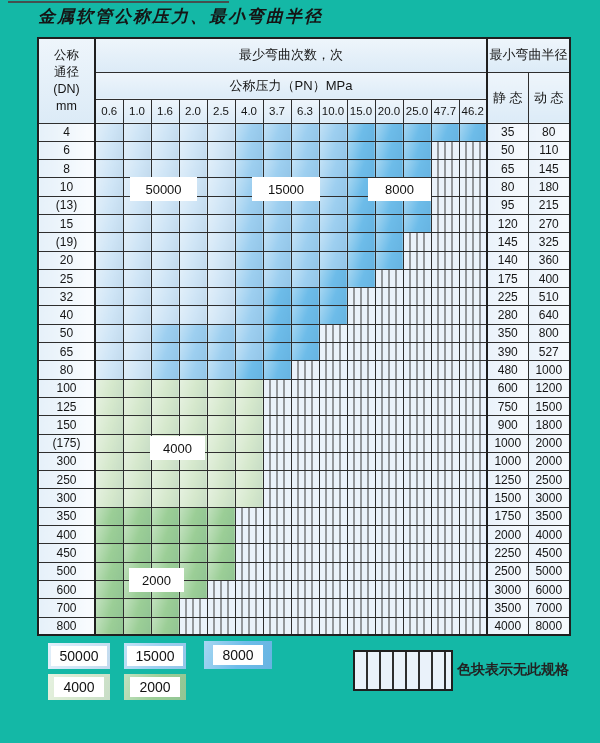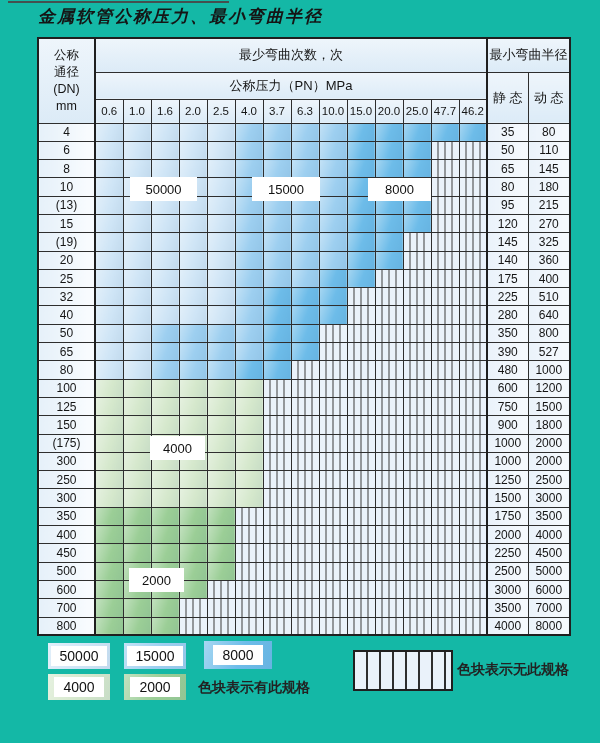--- a/index.html
+++ b/index.html
@@ -658,16 +658,15 @@
   </div>
   <div class="lg lg-8000 c-db">
     <span class="in">8000</span>
   </div>
   <div class="lg lg-4000 c-lg">
     <span class="in">4000</span>
   </div>
   <div class="lg lg-2000 c-dg">
     <span class="in">2000</span>
   </div>
-  <div class="lg-note note-avail">色块表示有此规格</div>
   <div class="hatch-box"></div>
   <div class="lg-note note-none">色块表示无此规格</div>
 </div>
 
 </body></html>

